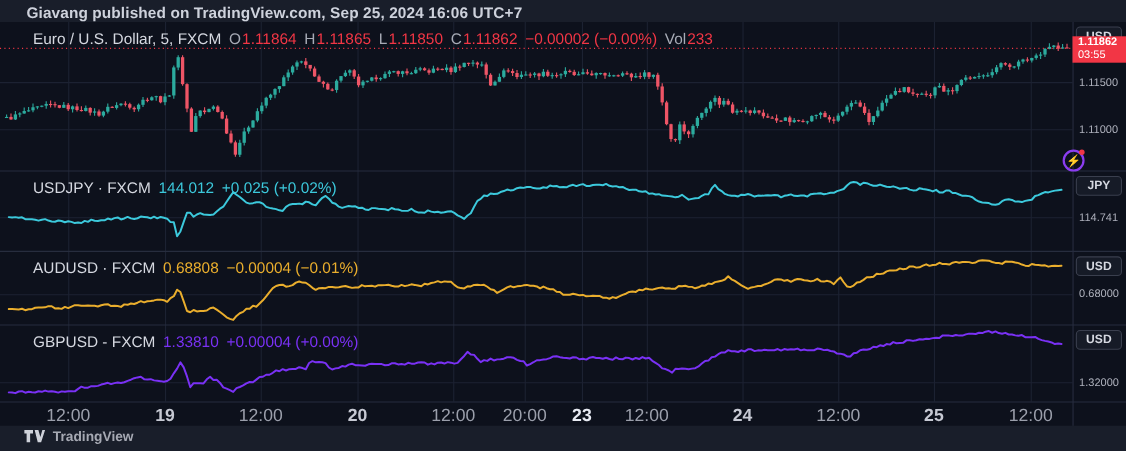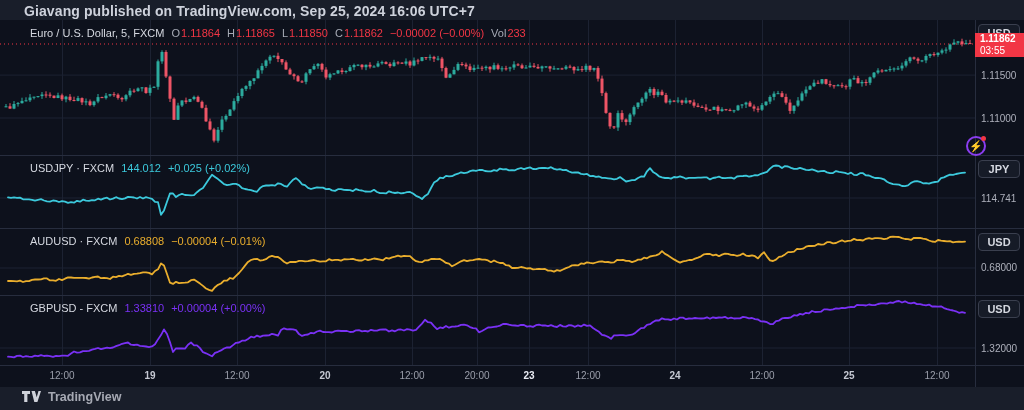--- a/index.html
+++ b/index.html
@@ -4,39 +4,39 @@
 <style>
   html,body{margin:0;padding:0;background:#0d111c;}
   .stage{position:relative;width:1024px;height:410px;overflow:hidden;
          background:var(--background,#0d111c);font-family:"Liberation Sans",sans-serif;}
   .strip{position:absolute;left:0;width:1024px;background:var(--strip,#191e2a);}
   .strip.top{top:0;height:20px;}
   .strip.bottom{top:387px;height:23px;}
   .attribution{position:absolute;top:3px;left:24px;font-size:14px;font-weight:700;
                color:#ced2dc;letter-spacing:.1px;}
   #chart-svg{position:absolute;top:0;left:0;pointer-events:none;}
-  .legend{position:absolute;left:30px;font-size:11px;white-space:nowrap;display:flex;
+  .legend{position:absolute;left:30px;font-size:14px;white-space:nowrap;display:flex;
           gap:7px;align-items:baseline;color:var(--text-primary,#d5d8e0);text-align:right;}
   .legend .title{color:var(--text-primary,#d5d8e0);}
   .legend .k{color:var(--legend-key,#a7abb6);}
   .red{color:var(--tag-red,#f23645);}
   .cyan{color:var(--cyan,#3cc9dc);}
   .amber{color:var(--amber,#eaae2d);}
   .purple{color:var(--purple,#7a31f5);}
   .pair .k{margin-right:1px;}
   .scale-btn{position:absolute;left:978px;width:42px;height:18px;border:1px solid #3a3f4e;
              border-radius:4px;background:#161b27;color:#d5d8e0;font-size:11px;font-weight:600;
              display:flex;align-items:center;justify-content:center;box-sizing:border-box;}
   .price-tag{position:absolute;left:975px;width:49px;height:24px;background:var(--tag-red,#f23645);
              color:#fff;font-size:10px;line-height:12px;text-align:left;padding-left:5px;
              box-sizing:border-box;z-index:4;}
   .price-tag .p{font-weight:700;}
   .price-label{position:absolute;left:981px;font-size:10px;color:#aeb1bc;line-height:11px;}
   .time-axis{position:absolute;top:365px;left:0;width:1024px;height:22px;}
-  .tick{position:absolute;top:5px;transform:translateX(-50%);font-size:10px;
+  .tick{position:absolute;top:5px;transform:translateX(-50%);font-size:16px;
         color:var(--text-secondary,#9b9fab);}
   .tick.day{color:#c6c9d3;font-weight:700;}
   .tick.bright{color:#e8ebf3;font-weight:700;}
   .flash-icon{position:absolute;left:966px;top:136px;width:20px;height:20px;border:2px solid #8b3df0;
               border-radius:50%;box-sizing:border-box;display:flex;align-items:center;
               justify-content:center;color:#b06ef8;font-size:11px;z-index:5;}
   .flash-icon .dot{position:absolute;right:-2px;top:-2px;width:5px;height:5px;border-radius:50%;
                    background:var(--tag-red,#f23645);}
   .footer{position:absolute;top:390px;left:22px;display:flex;align-items:center;gap:7px;}
   .footer .brand{font-size:12.5px;font-weight:700;color:#a6a9b3;}

